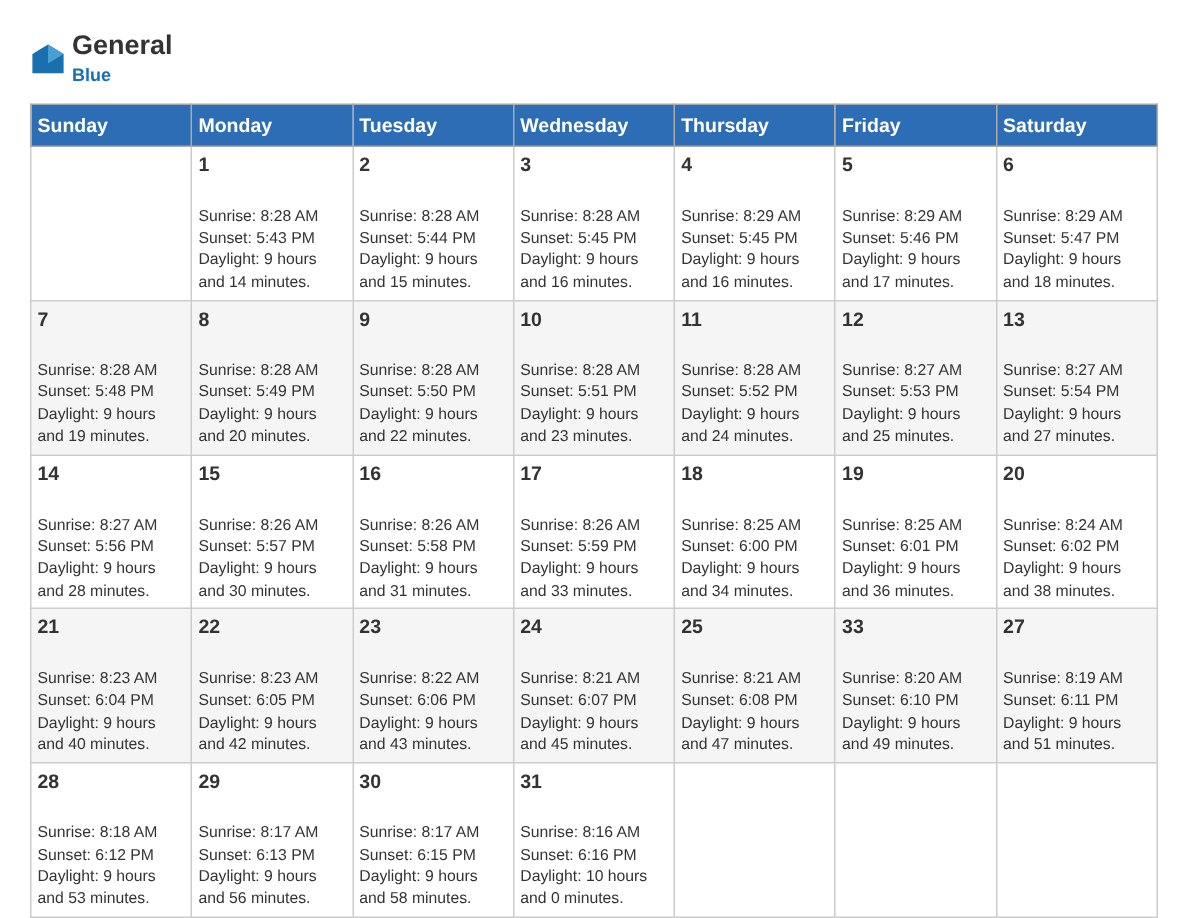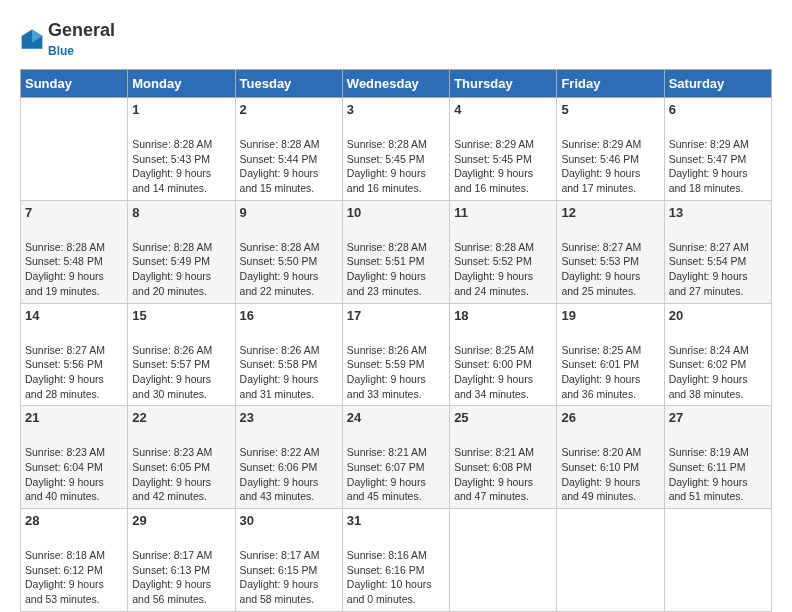--- a/index.html
+++ b/index.html
@@ -221,21 +221,21 @@
         </td>
         <td>
           <span class="day-number">24</span>
           <div class="day-info">Sunrise: 8:21 AM<br>Sunset: 6:07 PM<br>Daylight: 9 hours<br>and 45 minutes.</div>
         </td>
         <td>
           <span class="day-number">25</span>
           <div class="day-info">Sunrise: 8:21 AM<br>Sunset: 6:08 PM<br>Daylight: 9 hours<br>and 47 minutes.</div>
         </td>
         <td>
-          <span class="day-number">26</span>
+          <span class="day-number">33</span>
           <div class="day-info">Sunrise: 8:20 AM<br>Sunset: 6:10 PM<br>Daylight: 9 hours<br>and 49 minutes.</div>
         </td>
         <td>
           <span class="day-number">27</span>
           <div class="day-info">Sunrise: 8:19 AM<br>Sunset: 6:11 PM<br>Daylight: 9 hours<br>and 51 minutes.</div>
         </td>
       </tr>
       <tr>
         <td>
           <span class="day-number">28</span>

